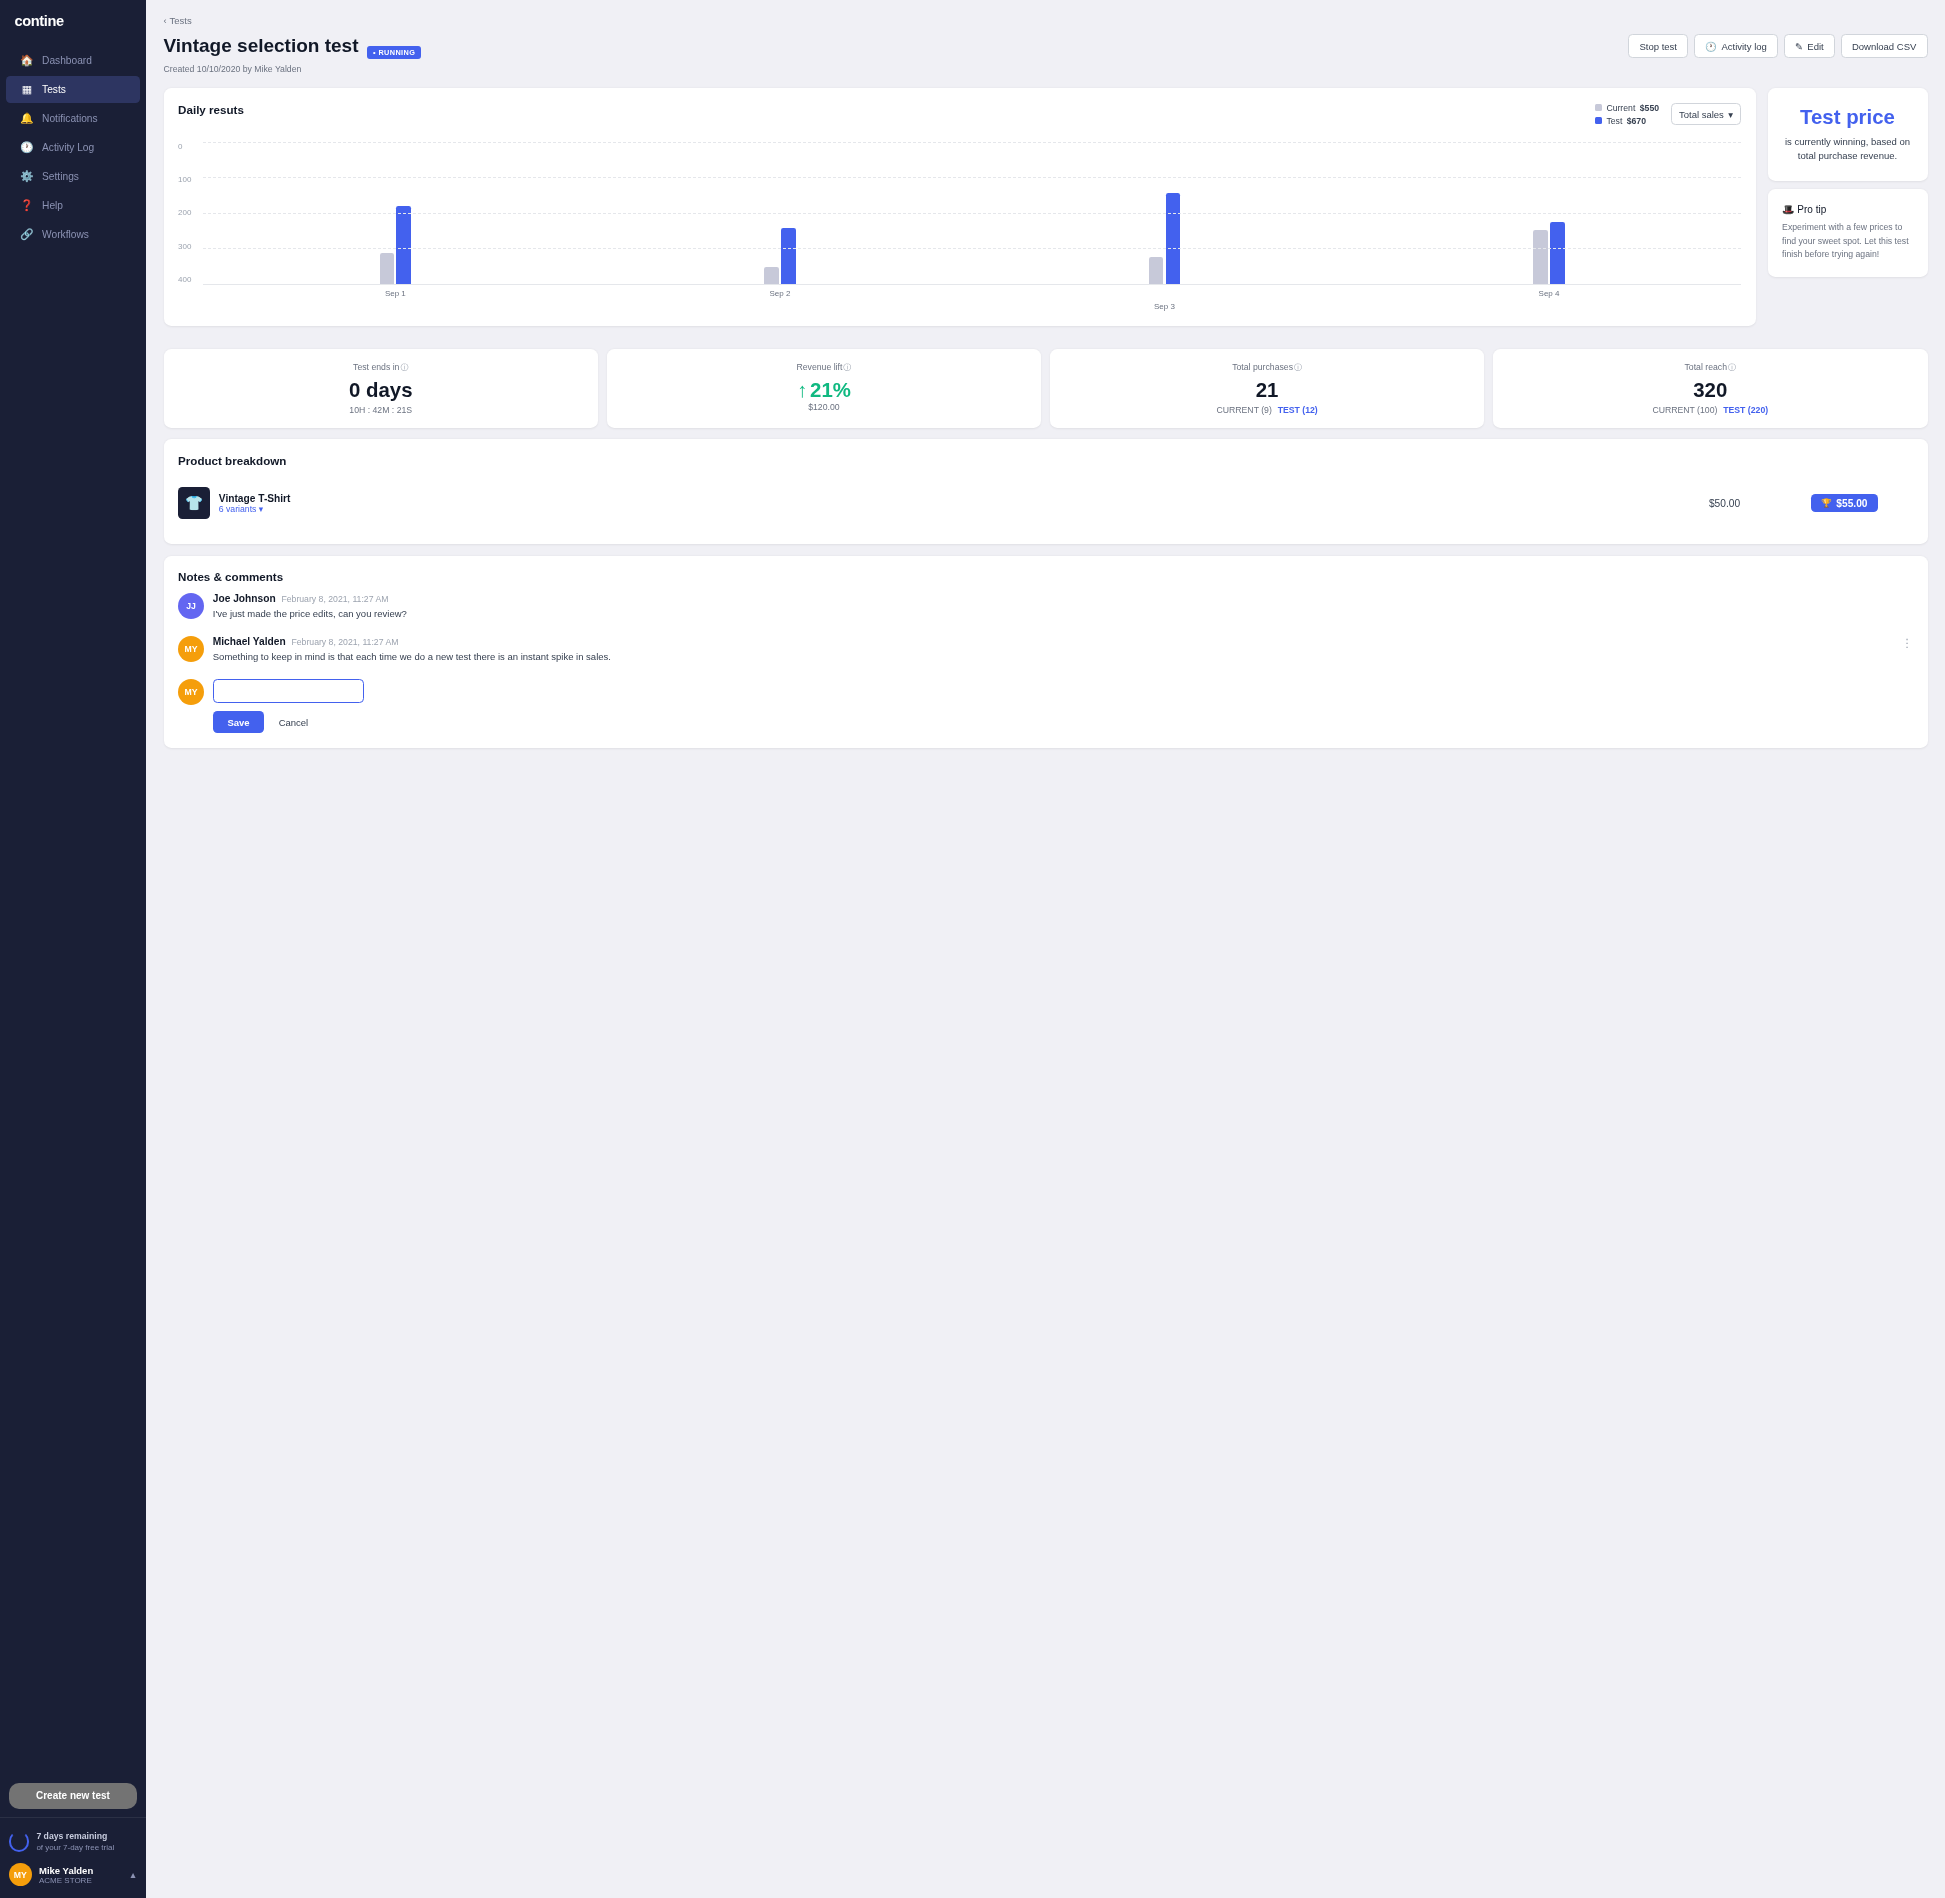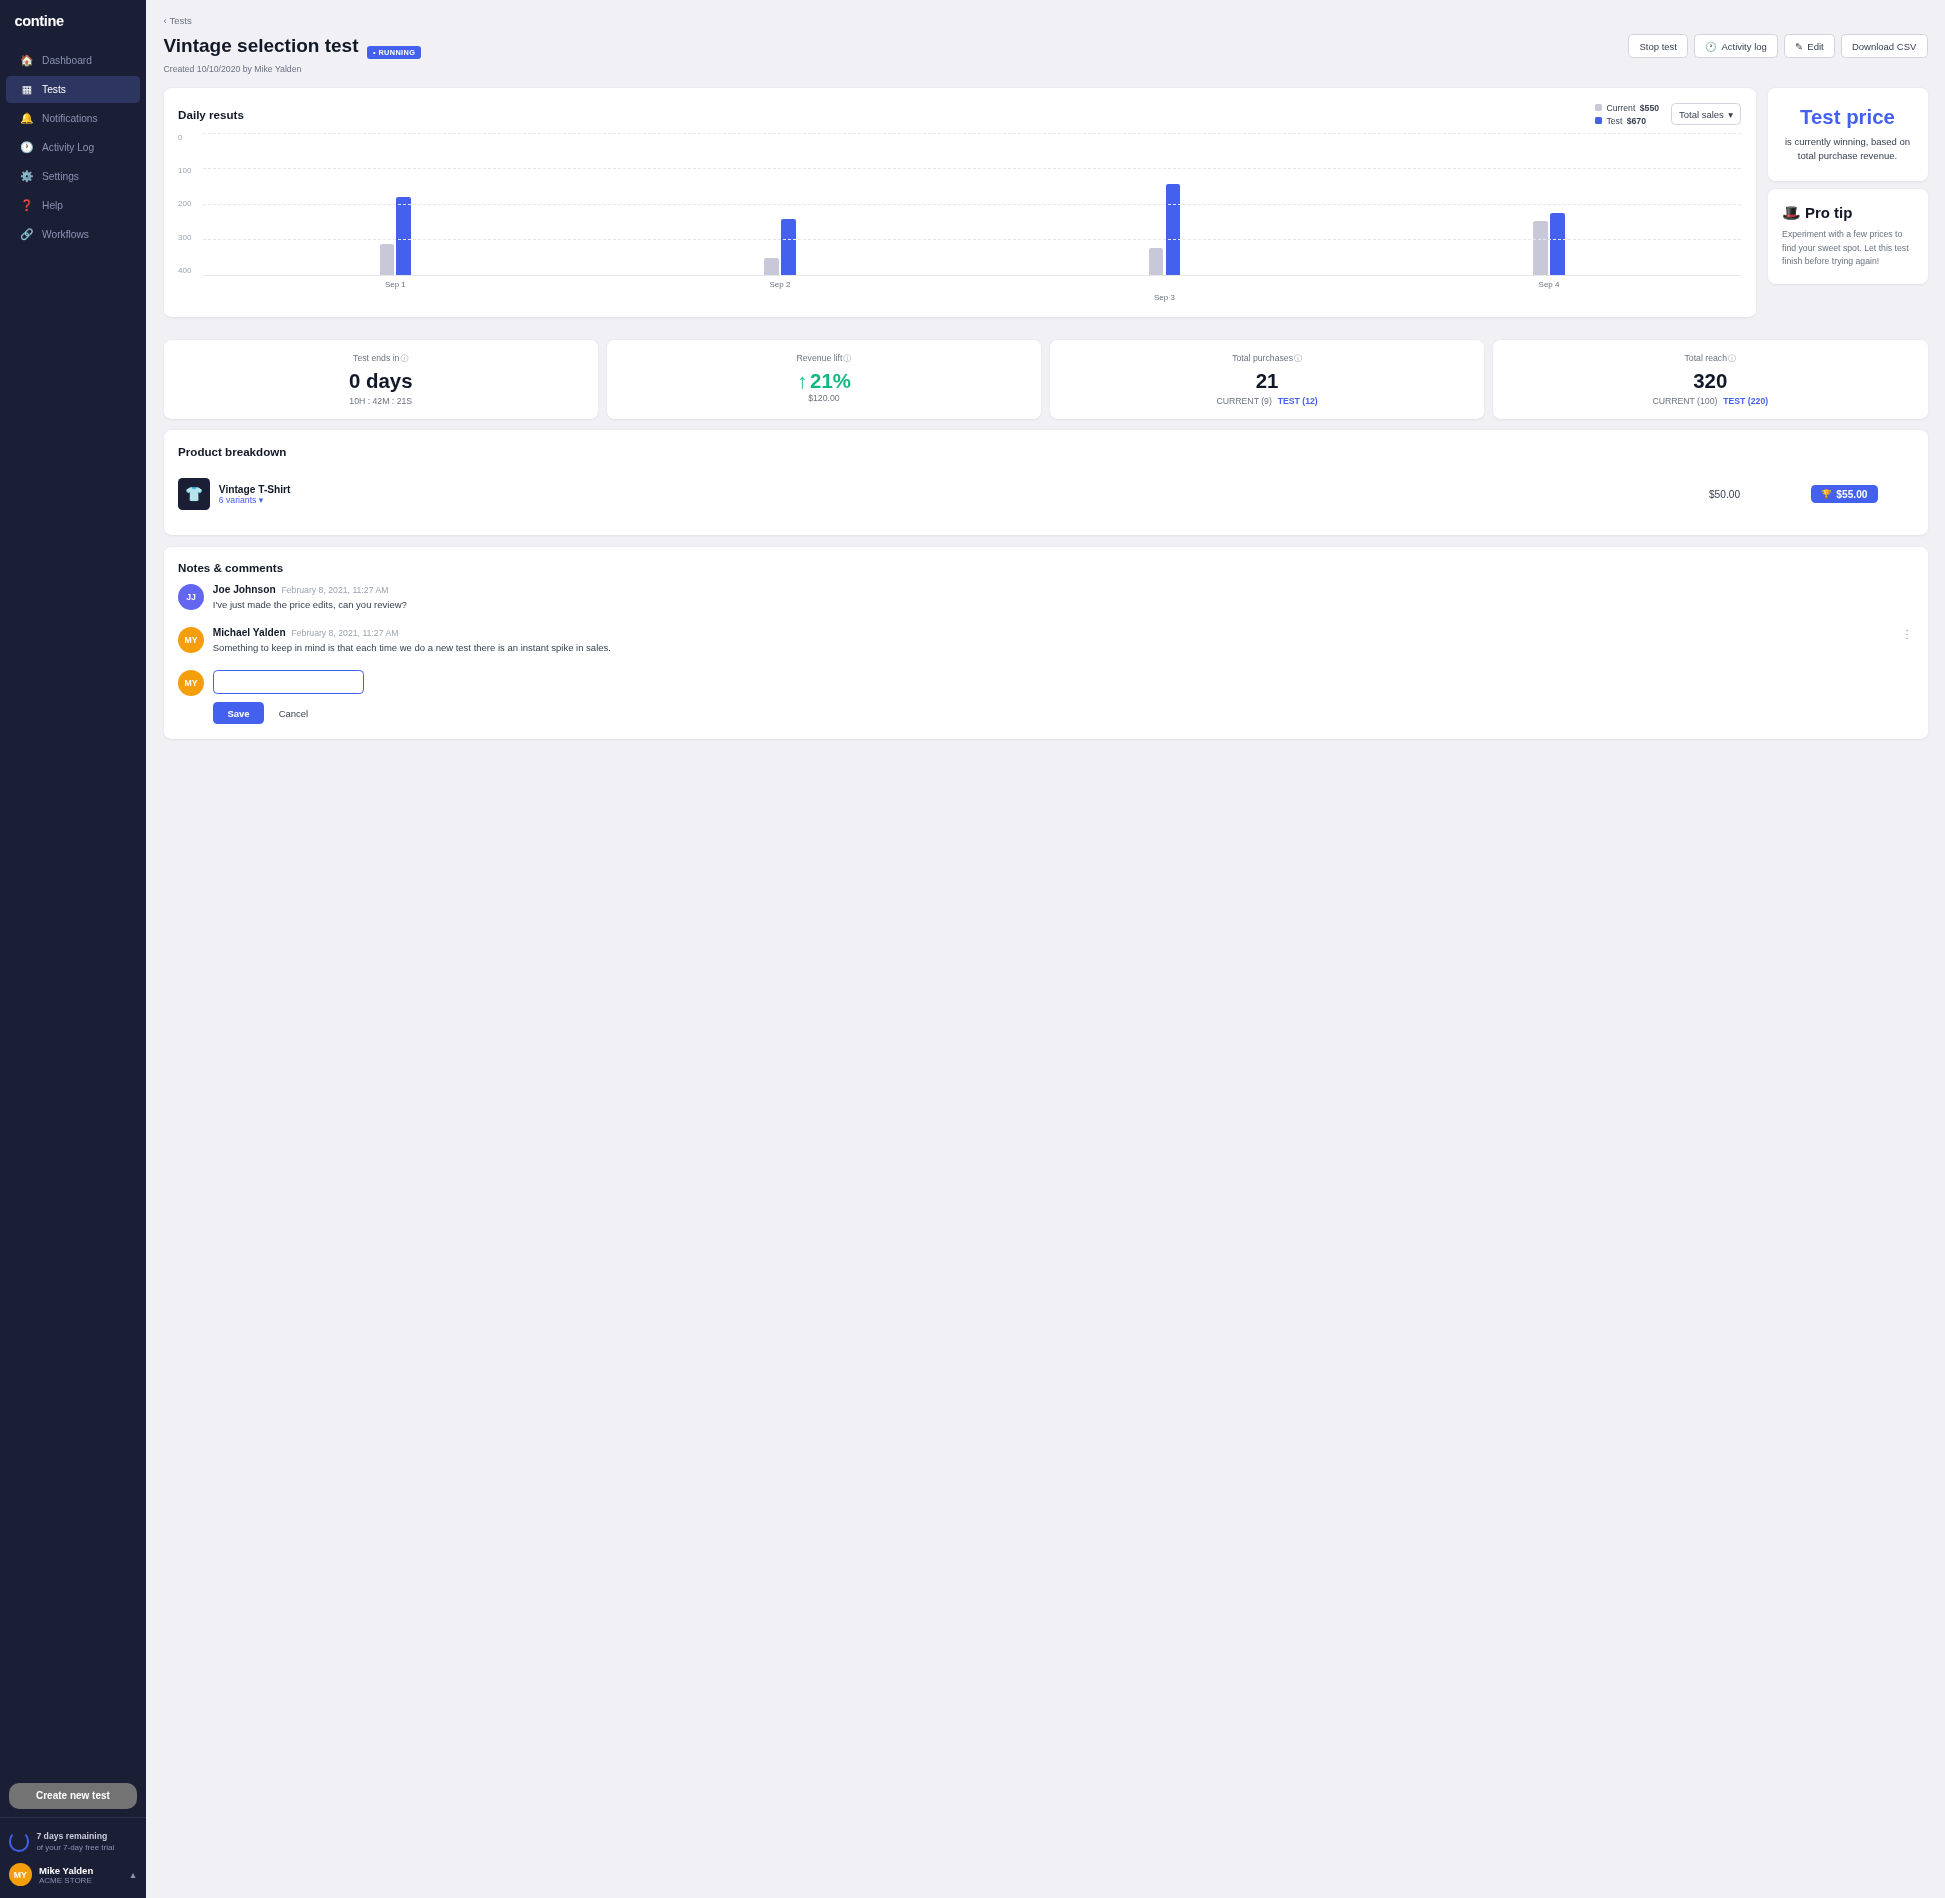--- a/index.html
+++ b/index.html
@@ -117,21 +117,21 @@
       color: #374151;
       cursor: pointer;
       display: flex; align-items: center; gap: 4.4px;
     }
     .page-meta { color: #6b7280; font-size: 8.7px; }
 
     
     .card { background: #fff; border-radius: 7.3px; padding: 14.6px; margin-bottom: 11.6px; box-shadow: 0 0.7px 2.2px rgba(0,0,0,0.07); }
 
     
-    .chart-header { display: flex; align-items: center; justify-content: space-between; margin-bottom: 7px; }
+    .chart-header { display: flex; justify-content: space-between; margin-bottom: 16px; }
     .chart-title { font-size: 11.6px; font-weight: 700; color: #111827; }
     .chart-controls { display: flex; align-items: center; gap: 11.6px; }
     .chart-select {
       border: 0.7px solid #d1d5db;
       border-radius: 4.4px;
       padding: 4.4px 7.3px;
       font-size: 9.5px;
       color: #374151;
       background: #fff;
       cursor: pointer;
@@ -153,21 +153,21 @@
       min-width: 146px;
     }
     .test-price-title { font-size: 20.4px; font-weight: 800; color: #4361ee; margin-bottom: 5.8px; }
     .test-price-subtitle { font-size: 9.5px; color: #374151; line-height: 1.5; }
     .pro-tip-card {
       background: #fff;
       border-radius: 7.3px;
       padding: 14.6px;
       box-shadow: 0 0.7px 2.2px rgba(0,0,0,0.07);
     }
-    .pro-tip-title { font-size: 15px; font-weight: 700; color: #111827; margin-bottom: 5.8px; }
+    .pro-tip-title { font-size: 10px; font-weight: 400; color: #111827; margin-bottom: 5.8px; }
     .pro-tip-text { font-size: 8.7px; color: #6b7280; line-height: 1.6; }
 
     
     .stats-row { display: grid; grid-template-columns: repeat(4, 1fr); gap: 8.7px; margin-bottom: 11.6px; }
     .stat-card { background: #fff; border-radius: 7.3px; padding: 13px 14.6px; text-align: center; box-shadow: 0 0.7px 2.2px rgba(0,0,0,0.07); }
     .stat-label { font-size: 8.7px; color: #6b7280; margin-bottom: 5.8px; display: flex; align-items: center; justify-content: center; gap: 1px; }
     .stat-value { font-size: 20.4px; font-weight: 700; color: #111827; margin-bottom: 2.9px; }
     .stat-sub { font-size: 8.7px; color: #6b7280; }
     .stat-sub-row { display: flex; align-items: center; justify-content: center; gap: 5.8px; font-size: 8.7px; }
     .stat-current { color: #6b7280; }

